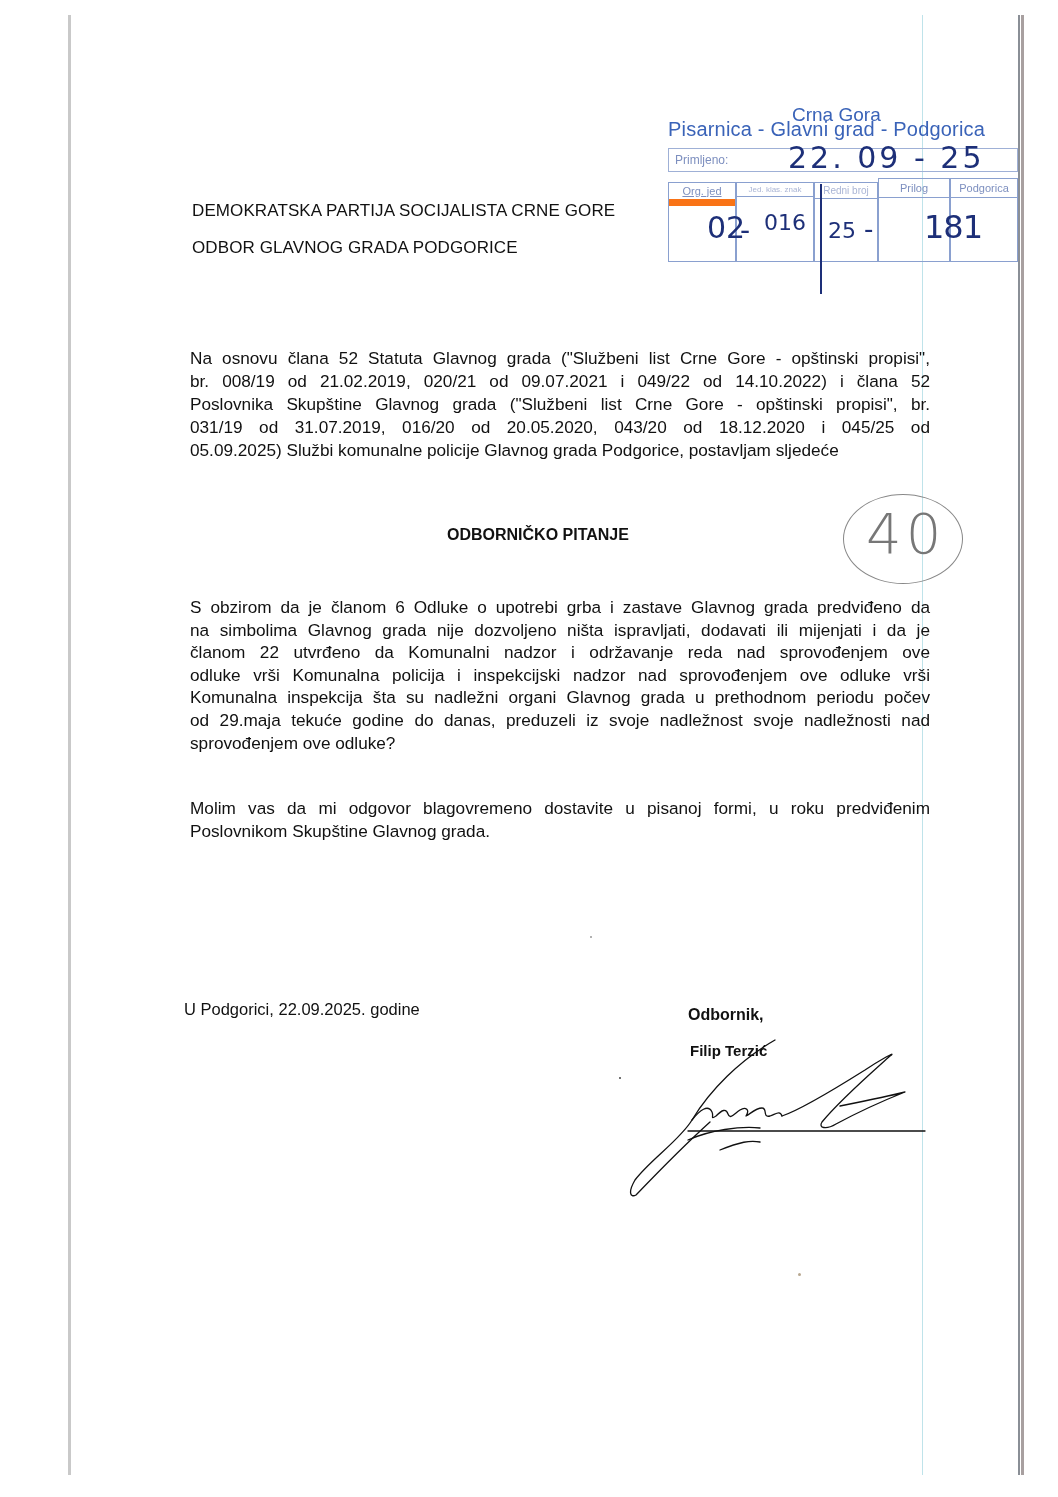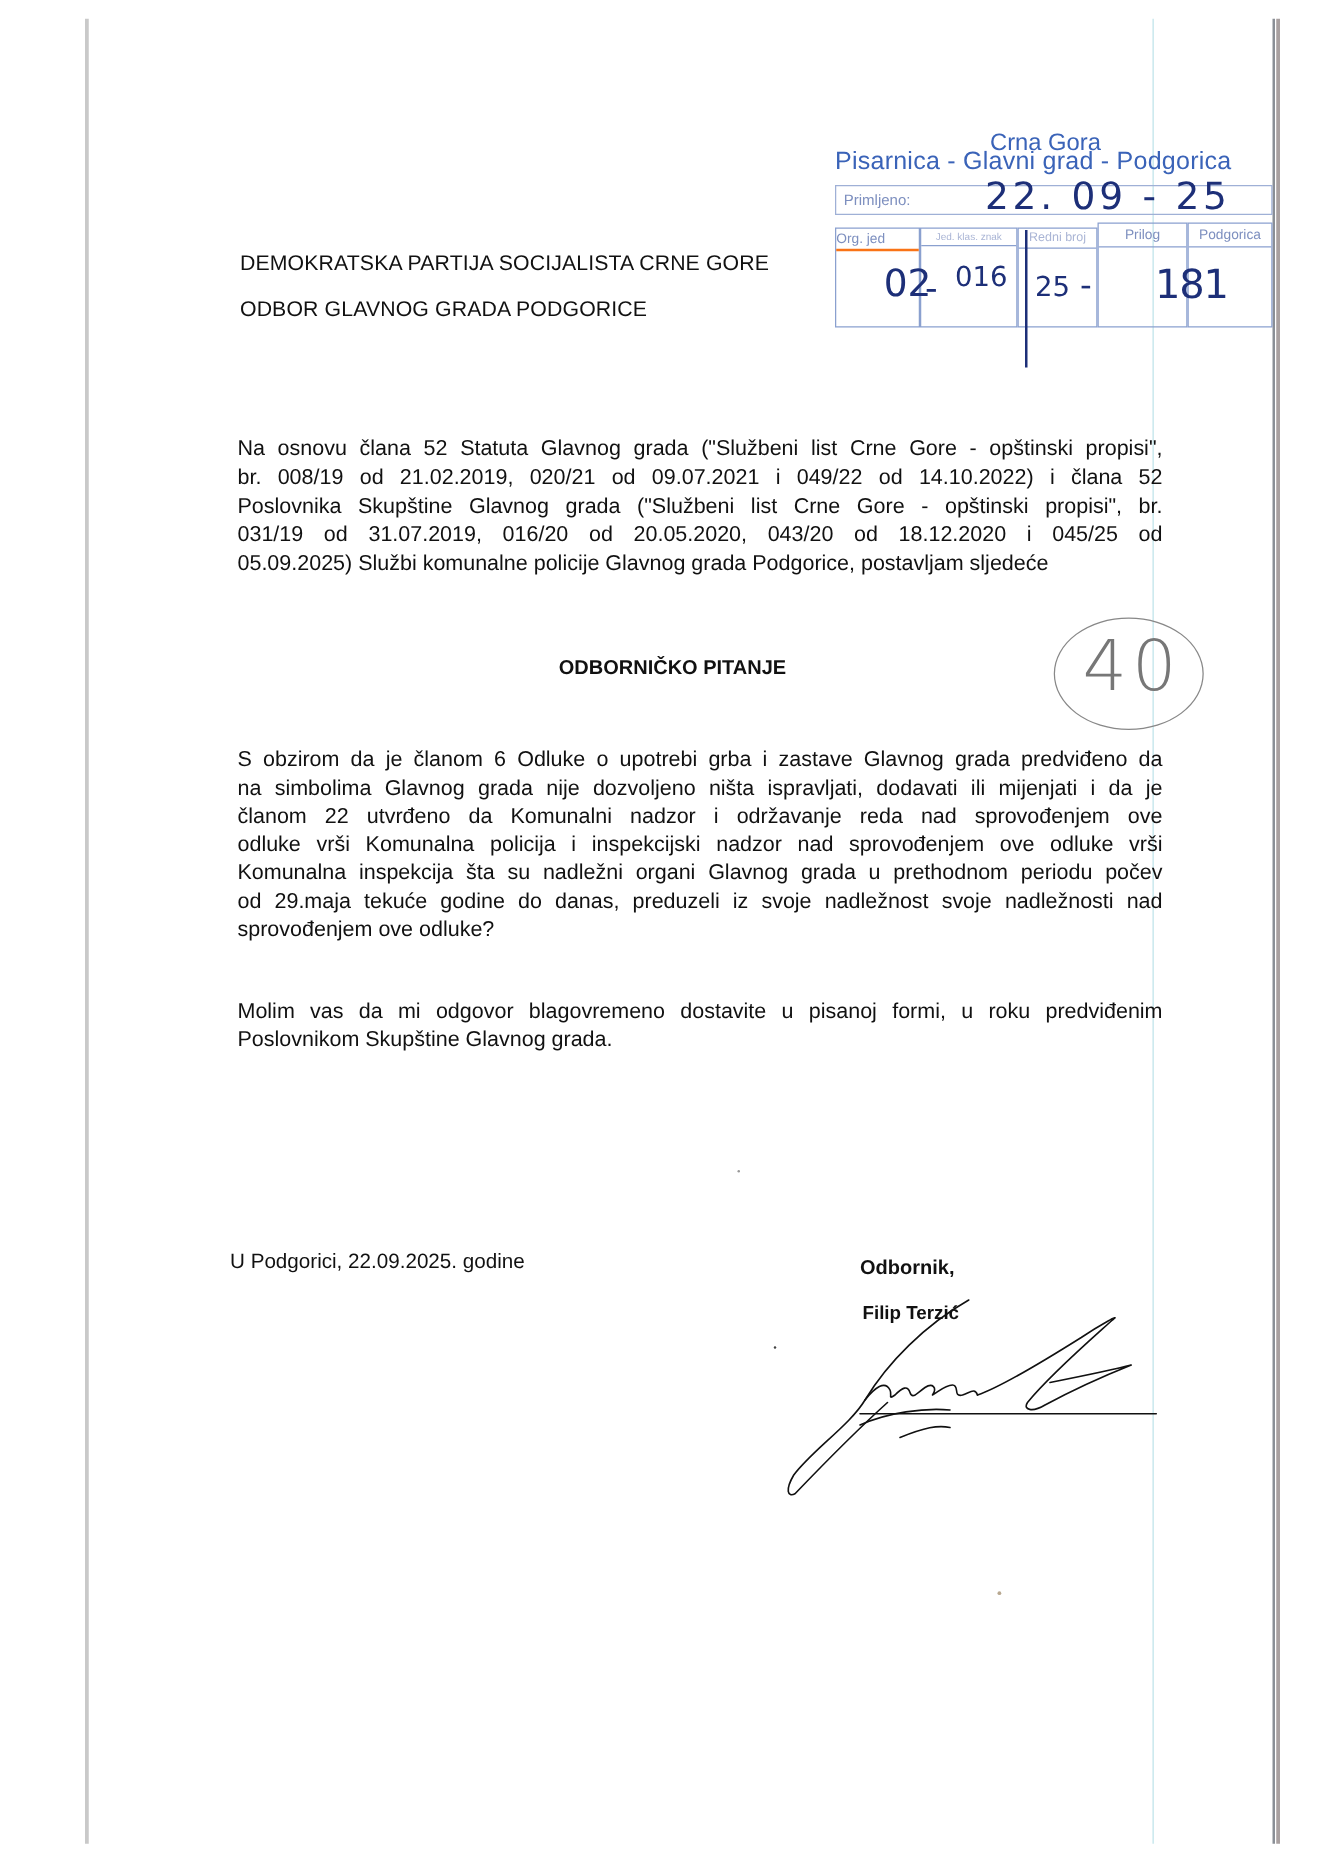--- a/index.html
+++ b/index.html
@@ -42,21 +42,21 @@
   <div class="abs stamp-text" style="left:124px; top:0; font-size:19px;">Crna Gora</div>
   <div class="abs stamp-text" style="left:0; top:14px; font-size:20px; white-space:nowrap; letter-spacing:0.2px;">Pisarnica - Glavni grad - Podgorica</div>
 
   <div class="abs stamp-box" style="left:0; top:44px; width:348px; height:22px; border-color:#9fb0d6;">
     <span class="abs stamp-label" style="left:6px; top:4px; font-size:12px;">Primljeno:</span>
   </div>
   <div class="abs hand" style="left:120px; top:36px; font-size:30px; white-space:nowrap; letter-spacing:3px;">22. 09 - 25</div>
 
   <div class="abs" style="left:0; top:70px; width:348px; height:86px;">
     <div class="abs stamp-box" style="left:0; top:8px; width:66px; height:78px;">
-      <div class="stamp-label" style="border-bottom:2px solid #f97316; padding:2px 0;">Org. jed</div>
+      <div class="stamp-label" style="text-align:center; border-bottom:7px solid #f97316; padding:2px 0;text-decoration:underline;">Org. jed</div>
     </div>
     <div class="abs stamp-box" style="left:68px; top:8px; width:76px; height:78px;">
       <div class="stamp-label" style="text-align:center; border-bottom:1px solid #8aa0cf; padding:2px 0; font-size:8px; color:#aab5d5; white-space:nowrap; overflow:hidden;">Jed. klas. znak</div>
     </div>
     <div class="abs stamp-box" style="left:146px; top:8px; width:62px; height:78px;">
       <div class="stamp-label" style="text-align:center; border-bottom:1px solid #8aa0cf; padding:2px 0; font-size:10px; color:#aab5d5; white-space:nowrap; overflow:hidden;">Redni broj</div>
     </div>
     <div class="abs stamp-box" style="left:210px; top:4px; width:70px; height:82px;">
       <div class="stamp-label" style="text-align:center; border-bottom:1px solid #8aa0cf; padding:3px 0;">Prilog</div>
     </div>

